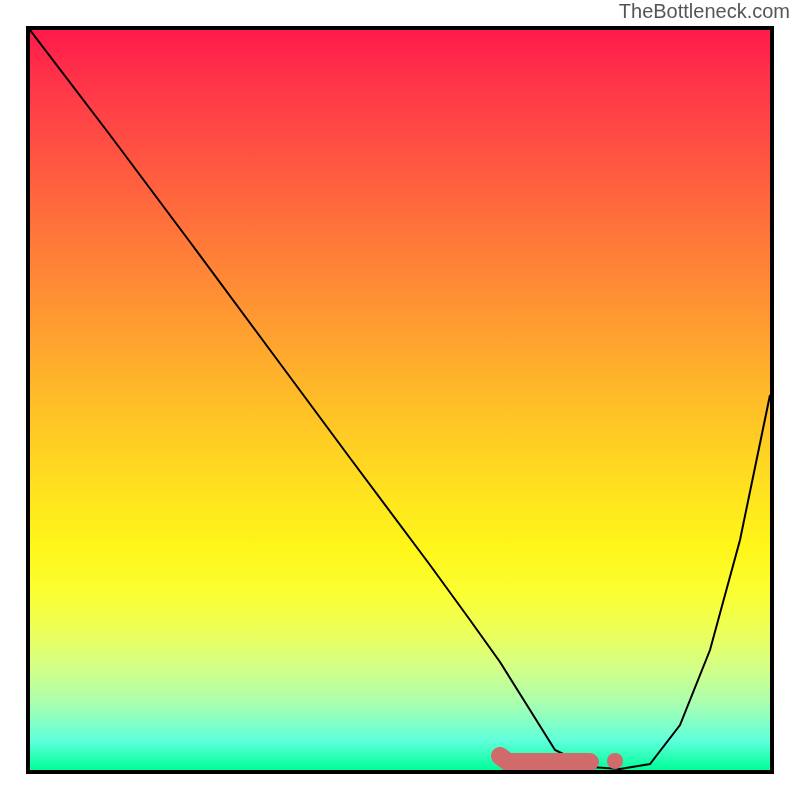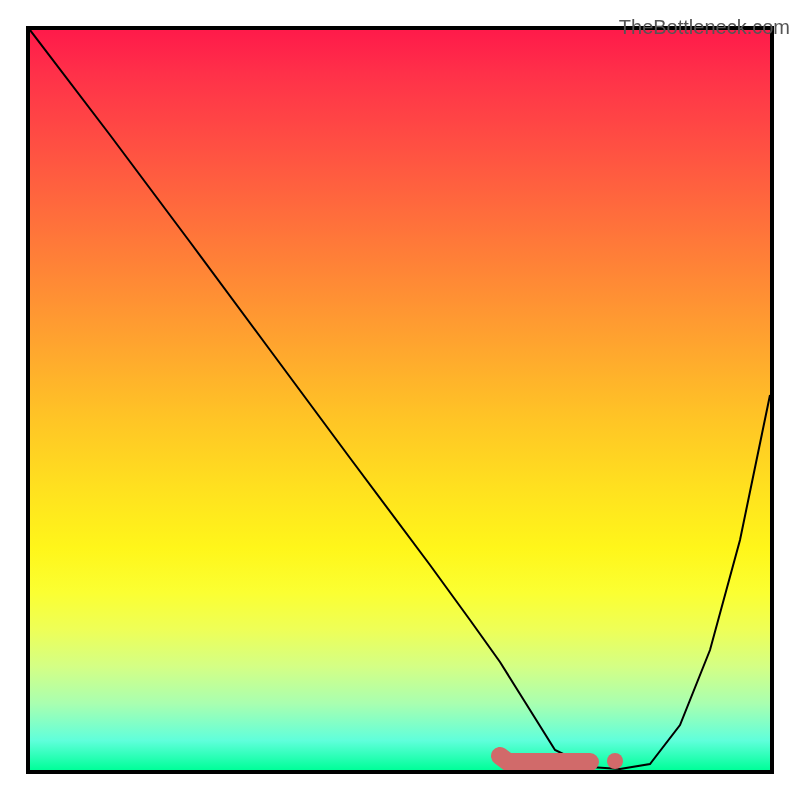--- a/index.html
+++ b/index.html
@@ -1,18 +1,18 @@
 <!DOCTYPE html>
 <html><head>
 <meta charset="utf-8">
 <style>
   * { margin: 0; padding: 0; box-sizing: border-box; }
   body { width: 800px; height: 800px; font-family: Arial, sans-serif; }
   .container { width: 800px; height: 800px; position: relative; }
-  .watermark { position: absolute; top: 0; right: 10px; color: #555; font-size: 20px; font-weight: 500; z-index: 10; margin-top: 16px; }
+  .watermark { position: absolute; top: 0; right: 10px; color: #555; font-size: 20px; font-weight: 500; z-index: 10; }
   .plot-area { position: absolute; top: 26px; left: 26px; width: 748px; height: 748px; border: 4px solid #000; overflow: hidden; }
   .gradient-bg { position: absolute; top: 0; left: 0; width: 100%; height: 100%;
     background: linear-gradient(to bottom,
       #ff1a4a 0%,
       #ff3149 6%,
       #ff5741 18%,
       #ff7d38 30%,
       #ffa32f 42%,
       #ffc326 52%,
       #ffe11f 62%,

